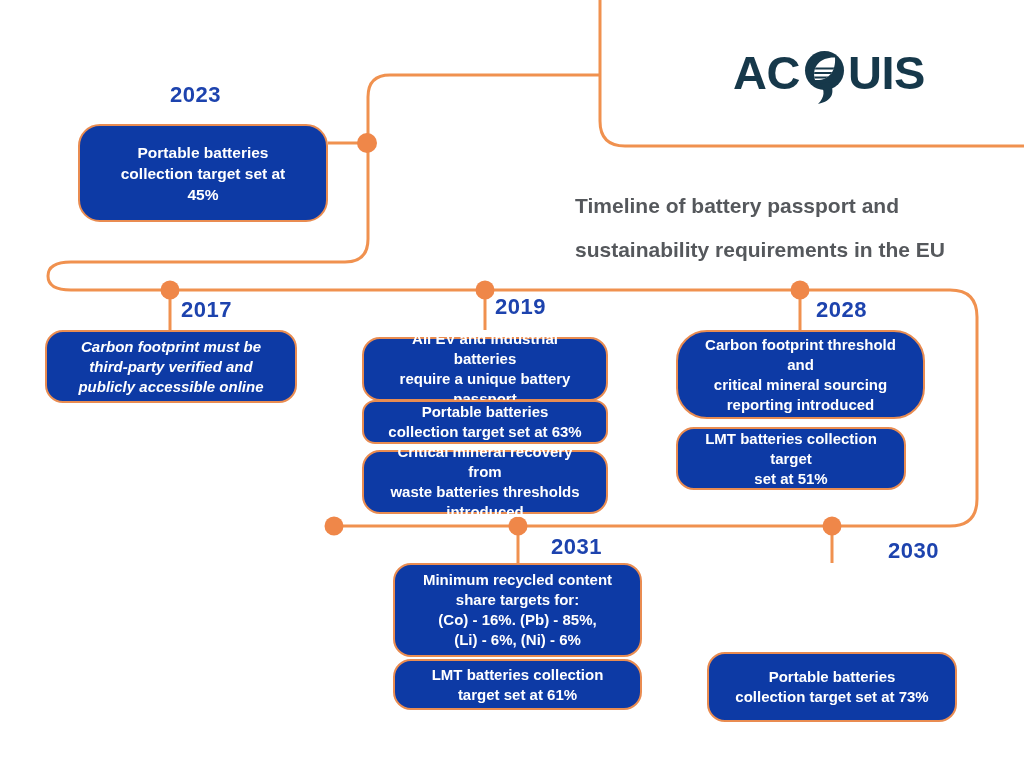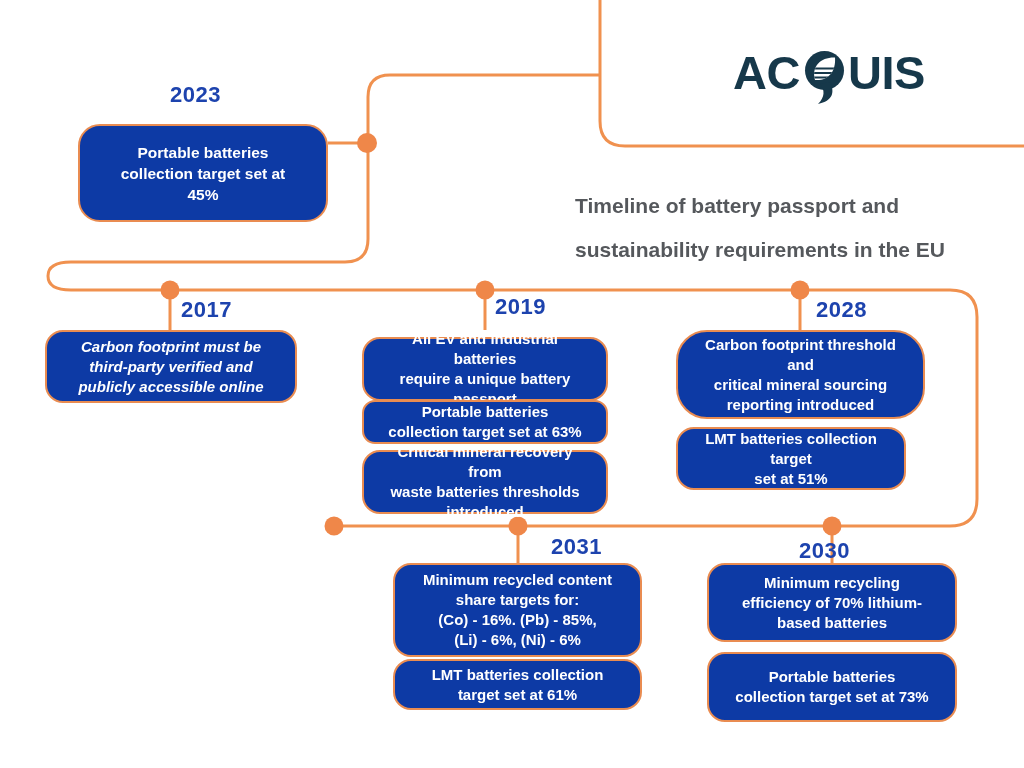--- a/index.html
+++ b/index.html
@@ -78,21 +78,21 @@
   .logo-fill{fill:var(--logo-navy,#16384a);}
   .leaf-body{fill:#ffffff;}
   .leaf-stripe{stroke:var(--logo-navy,#16384a);stroke-width:2.2;fill:none;}
 
   
   #year-2023{left:170px;top:82px;}
   #year-2025{left:181px;top:297px;}
   #year-2027{left:495px;top:294px;}
   #year-2028{left:816px;top:297px;}
   #year-2031{left:531px;top:534px;margin-left:20px;}
-  #year-2030{left:799px;top:538px;}
+  #year-2030{left:888px;top:538px;}
 
   
   #box-2023-0{left:78px;top:124px;width:250px;height:98px;font-size:15.5px;line-height:21px;border-radius:22px;}
   #box-2025-0{left:45px;top:330px;width:252px;height:73px;font-style:italic;}
   #box-2027-0{left:362px;top:329px;width:246px;height:64px;margin-top:8px;}
   #box-2027-1{left:362px;top:400px;width:246px;height:44px;}
   #box-2027-2{left:362px;top:450px;width:246px;height:64px;}
   #box-2028-0{left:676px;top:330px;width:249px;height:89px;border-radius:31px;}
   #box-2028-1{left:676px;top:427px;width:230px;height:63px;}
   #box-2031-0{left:393px;top:563px;width:249px;height:94px;}
@@ -196,23 +196,18 @@
     <span class="box-text">Minimum recycled content
 share targets for:
 (Co) - 16%. (Pb) - 85%,
 (Li) - 6%, (Ni) - 6%</span>
   </div>
   <div class="box" id="box-2031-1">
     <span class="box-text">LMT batteries collection
 target set at 61%</span>
   </div>
 
-  <div class="box" id="box-2030-0">
-    <span class="box-text">Minimum recycling
-efficiency of 70% lithium-
-based batteries</span>
-  </div>
   <div class="box" id="box-2030-1">
     <span class="box-text">Portable batteries
 collection target set at 73%</span>
   </div>
 
 </div>
 
 </body></html>

